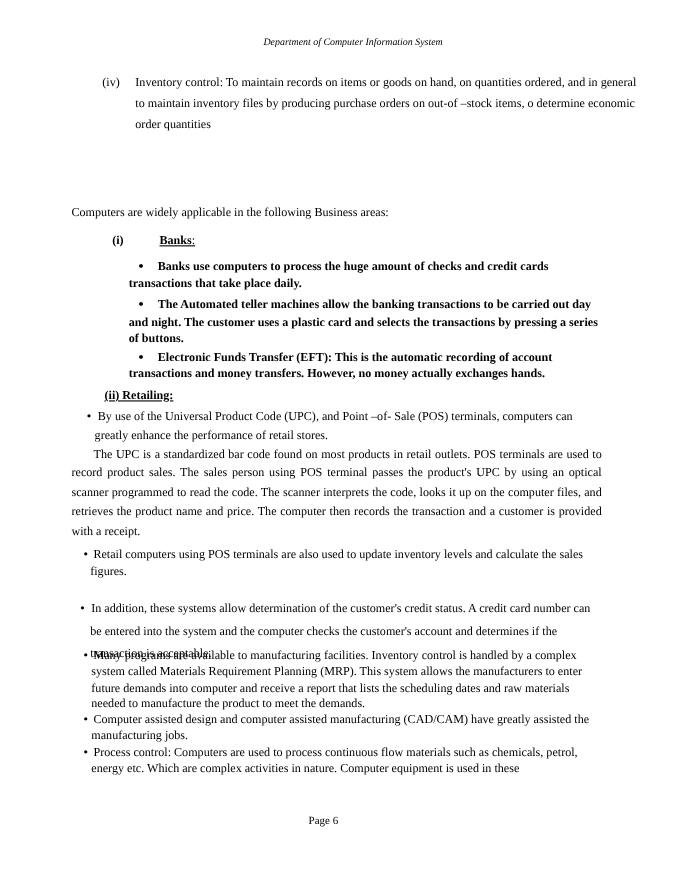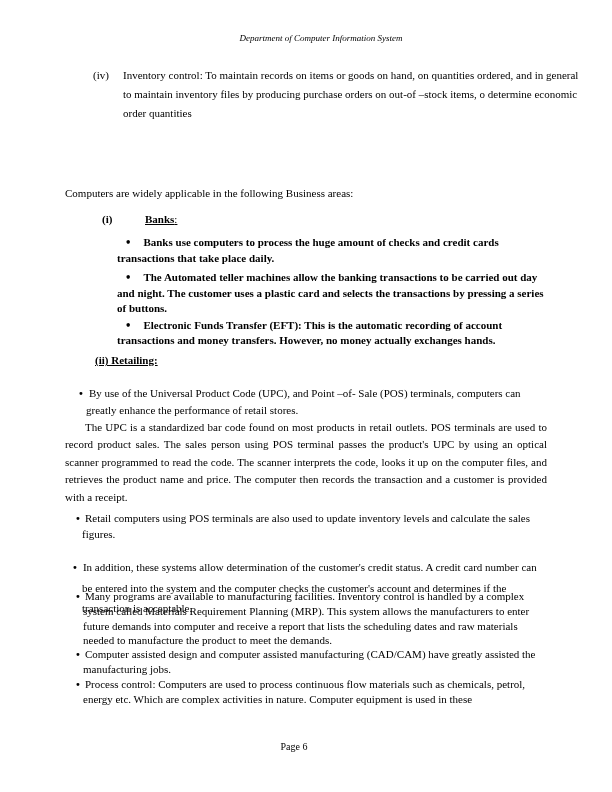--- a/index.html
+++ b/index.html
@@ -55,21 +55,21 @@
     margin-left: 52px;
     text-indent: 8px;
     line-height: 15.5px;
     font-weight: bold;
   }
   .bank-bullet .blt { margin-right: 12px; }
   .bank-b1 { margin-top: 8px; }
   .bank-b2 { margin-top: 4px; }
   .bank-b3 { margin-top: 1px; }
   .upc-bullet {
-    margin-top: 17px;
+    margin-top: 3px;
     padding-left: 21px;
     text-indent: -8px;
     line-height: 17px;
   }
   .upc-bullet .blt { margin-right: 5px; }
   .upc-para {
     text-indent: 20px;
     text-align: justify;
     line-height: 17.4px;
   }

